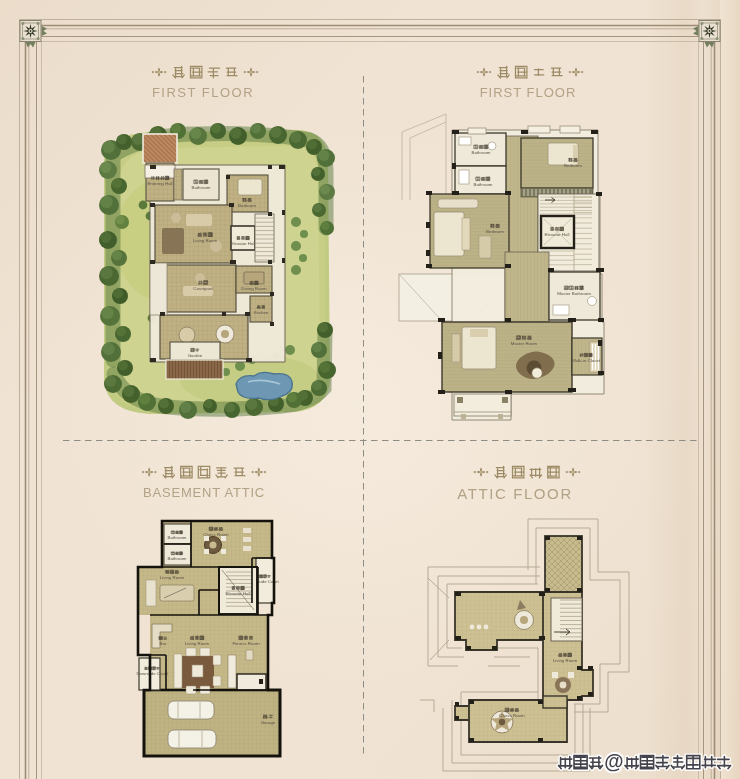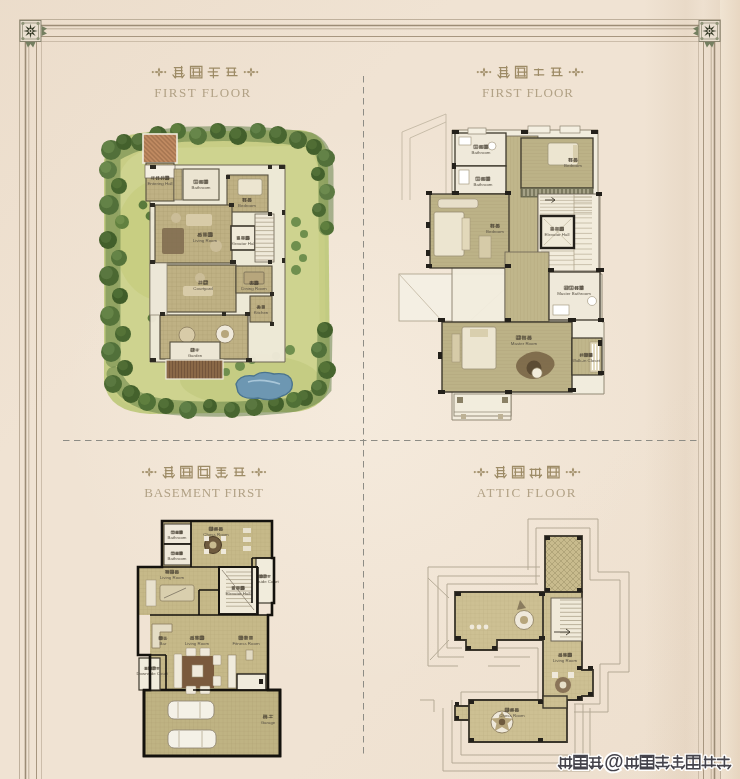--- a/index.html
+++ b/index.html
@@ -1,16 +1,16 @@
 <!DOCTYPE html>
 <html><head><meta charset="utf-8"><style>
 html,body{margin:0;padding:0;background:#f0e3d3;}
 #page{position:relative;width:740px;height:779px;overflow:hidden;background:#f0e3d3;font-family:"Liberation Sans",sans-serif;}
 .abs{position:absolute;}
-.etitle{position:absolute;font-family:Liberation Serif, serif;color:#b2a286;text-align:center;white-space:nowrap;}
+.etitle{position:absolute;font-family:Liberation Sans, sans-serif;color:#b2a286;text-align:center;white-space:nowrap;}
 </style></head><body>
 <div id="page">
 
 <div class="abs" style="left:0;top:0;width:740px;height:779px;background:radial-gradient(ellipse 420px 400px at 48% 52%,rgba(250,242,230,.5) 0%,rgba(250,242,230,0) 70%),linear-gradient(135deg,rgba(225,206,184,.30) 0%,rgba(240,227,211,0) 30%,rgba(240,227,211,0) 70%,rgba(226,206,184,.22) 100%);"></div>
 
 <div class="abs" style="left:644px;top:0;width:76px;height:779px;background:linear-gradient(90deg,rgba(196,170,140,0) 0%,rgba(196,170,140,.16) 55%,rgba(196,170,140,.05) 78%,rgba(196,170,140,.18) 100%);"></div>
 
 <div class="abs" style="left:720px;top:0;width:20px;height:779px;background:linear-gradient(90deg,rgba(240,228,210,.9),rgba(225,205,180,.55));"></div>
 <svg class="abs" style="left:0;top:0" width="740" height="779" viewBox="0 0 740 779">
       <g fill="none">
@@ -104,42 +104,42 @@
       </g>
       <g fill="#a5936f" transform="translate(258.8,472.1) scale(1.0)">
         <path d="M0 -4.6C1.5 -3 1.5 -1.5 0 0C-1.5 -1.5 -1.5 -3 0 -4.6Z"></path>
         <path d="M0 4.6C1.5 3 1.5 1.5 0 0C-1.5 1.5 -1.5 3 0 4.6Z"></path>
         <path d="M-4.6 0C-3 1.5 -1.5 1.5 0 0C-1.5 -1.5 -3 -1.5 -4.6 0Z"></path>
         <path d="M4.6 0C3 1.5 1.5 1.5 0 0C1.5 -1.5 3 -1.5 4.6 0Z"></path>
         <circle cx="6.2" cy="0" r="1.1"></circle>
         <circle cx="-6.2" cy="0" r="1.1"></circle>
       </g>
     </svg>
-<div class="etitle" style="left:104px;top:484.5px;width:200px;font-size:13px;letter-spacing:0.8px;">BASEMENT FIRST</div>
+<div class="etitle" style="left:104px;top:484.5px;width:200px;font-size:13px;letter-spacing:0.8px;">BASEMENT ATTIC</div>
 
 <svg class="abs" style="left:397px;top:457px" width="260" height="30" viewBox="397 457 260 30">
       <path d="M496.3 467.6H504.2M497.0 470.5H504.2M497.0 473.5H504.9M496.3 476.5H504.2M497.6 468.8V477.8M503.6 466.4V475.4M497.2 477.8L494.9 474.9M504.0 477.8L506.3 474.9M513.9 468.2H521.8M514.6 472.1H523.2M513.2 475.9H522.5M515.4 468.0V476.2M521.5 468.0V476.2M512.5 466.4H523.9V477.8H512.5ZM530.1 469.4H540.8M530.8 475.4H541.5M531.6 468.8V475.4M535.7 468.8V476.2M539.6 468.0V476.2M532.4 477.8L530.1 474.9M539.2 477.8L541.5 474.9M548.4 467.9H558.4M548.4 472.0H559.1M547.7 476.2H557.0M550.3 467.2V476.2M556.2 468.0V476.2M547.7 466.4H559.1V477.8H547.7Z" fill="none" stroke="#9d8b66" stroke-width="1.25" stroke-linecap="round"></path>
       <g fill="#a5936f" transform="translate(481.0,472.1) scale(1.0)">
         <path d="M0 -4.6C1.5 -3 1.5 -1.5 0 0C-1.5 -1.5 -1.5 -3 0 -4.6Z"></path>
         <path d="M0 4.6C1.5 3 1.5 1.5 0 0C-1.5 1.5 -1.5 3 0 4.6Z"></path>
         <path d="M-4.6 0C-3 1.5 -1.5 1.5 0 0C-1.5 -1.5 -3 -1.5 -4.6 0Z"></path>
         <path d="M4.6 0C3 1.5 1.5 1.5 0 0C1.5 -1.5 3 -1.5 4.6 0Z"></path>
         <circle cx="6.2" cy="0" r="1.1"></circle>
         <circle cx="-6.2" cy="0" r="1.1"></circle>
       </g>
       <g fill="#a5936f" transform="translate(573.0,472.1) scale(1.0)">
         <path d="M0 -4.6C1.5 -3 1.5 -1.5 0 0C-1.5 -1.5 -1.5 -3 0 -4.6Z"></path>
         <path d="M0 4.6C1.5 3 1.5 1.5 0 0C-1.5 1.5 -1.5 3 0 4.6Z"></path>
         <path d="M-4.6 0C-3 1.5 -1.5 1.5 0 0C-1.5 -1.5 -3 -1.5 -4.6 0Z"></path>
         <path d="M4.6 0C3 1.5 1.5 1.5 0 0C1.5 -1.5 3 -1.5 4.6 0Z"></path>
         <circle cx="6.2" cy="0" r="1.1"></circle>
         <circle cx="-6.2" cy="0" r="1.1"></circle>
       </g>
     </svg>
-<div class="etitle" style="left:427px;top:484.5px;width:200px;font-size:13px;letter-spacing:1.6px;">ATTIC FLOOR</div>
+<div class="etitle" style="left:415px;top:484.5px;width:200px;font-size:15px;letter-spacing:1.6px;">ATTIC FLOOR</div>
 <svg class="abs" style="left:92px;top:120px" width="248" height="308" viewBox="92 120 248 308">
       <defs>
         <pattern id="g1" width="4.4" height="4.4" patternUnits="userSpaceOnUse">
           <rect width="4.4" height="4.4" fill="#bfb184"></rect>
           <path d="M0 0H4.4M0 0V4.4" stroke="#a4966b" stroke-width="0.5"></path>
         </pattern>
         <pattern id="hatch1" width="3.2" height="3.2" patternUnits="userSpaceOnUse" patternTransform="rotate(45)">
           <rect width="3.2" height="3.2" fill="#c08a61"></rect>
           <path d="M0 1.6H3.2" stroke="#9a6b49" stroke-width="1"></path>
         </pattern>

